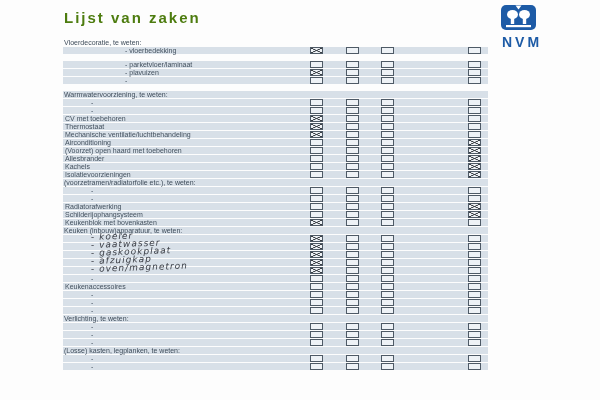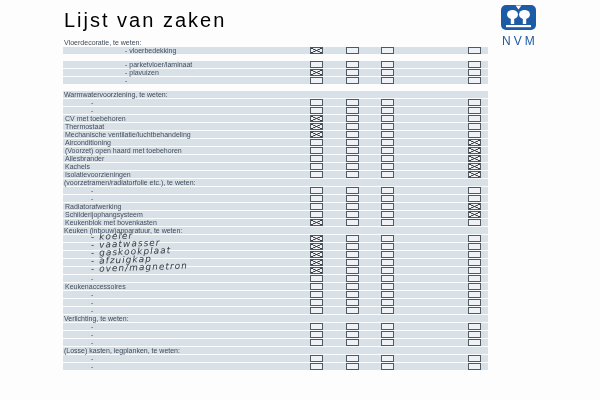--- a/index.html
+++ b/index.html
@@ -1,25 +1,25 @@
 <!DOCTYPE html>
 <html><head>
 <meta charset="utf-8">
 <style>
   * { margin:0; padding:0; box-sizing:border-box; }
   html,body { width:600px; height:400px; overflow:hidden; }
   body { background:#fdfdfd; font-family:"Liberation Sans", sans-serif; }
   .page { position:relative; width:600px; height:400px; }
 
-  .title { position:absolute; left:64px; top:9px; font-size:20px; font-weight:normal;
-           letter-spacing:2px; color:#000000; }
+  .title { position:absolute; left:64px; top:9px; font-size:15px; font-weight:bold;
+           letter-spacing:2px; color:#4d7c0f; }
 
   .logo { position:absolute; left:500px; top:4px; width:44px; text-align:left; }
   .logo-text { display:block; margin-top:-1px; padding-left:2px; color:#1d5ba6;
-               font-weight:normal; font-size:12px; letter-spacing:3px; }
+               font-weight:bold; font-size:14px; letter-spacing:3px; }
 
   .table { position:absolute; left:63px; top:39px; width:425px; }
 
   .row { position:relative; height:7px; margin-bottom:1px; }
   .row.band { background:#d8e0e8; }
   .row.spacer { height:5px; background:transparent; }
 
   .lbl { position:absolute; top:0; font-size:7px; line-height:7px;
          color:#42505e; white-space:nowrap; }
   .ind0 { left:2px; } .ind1 { left:28px; } .ind2 { left:62px; }

